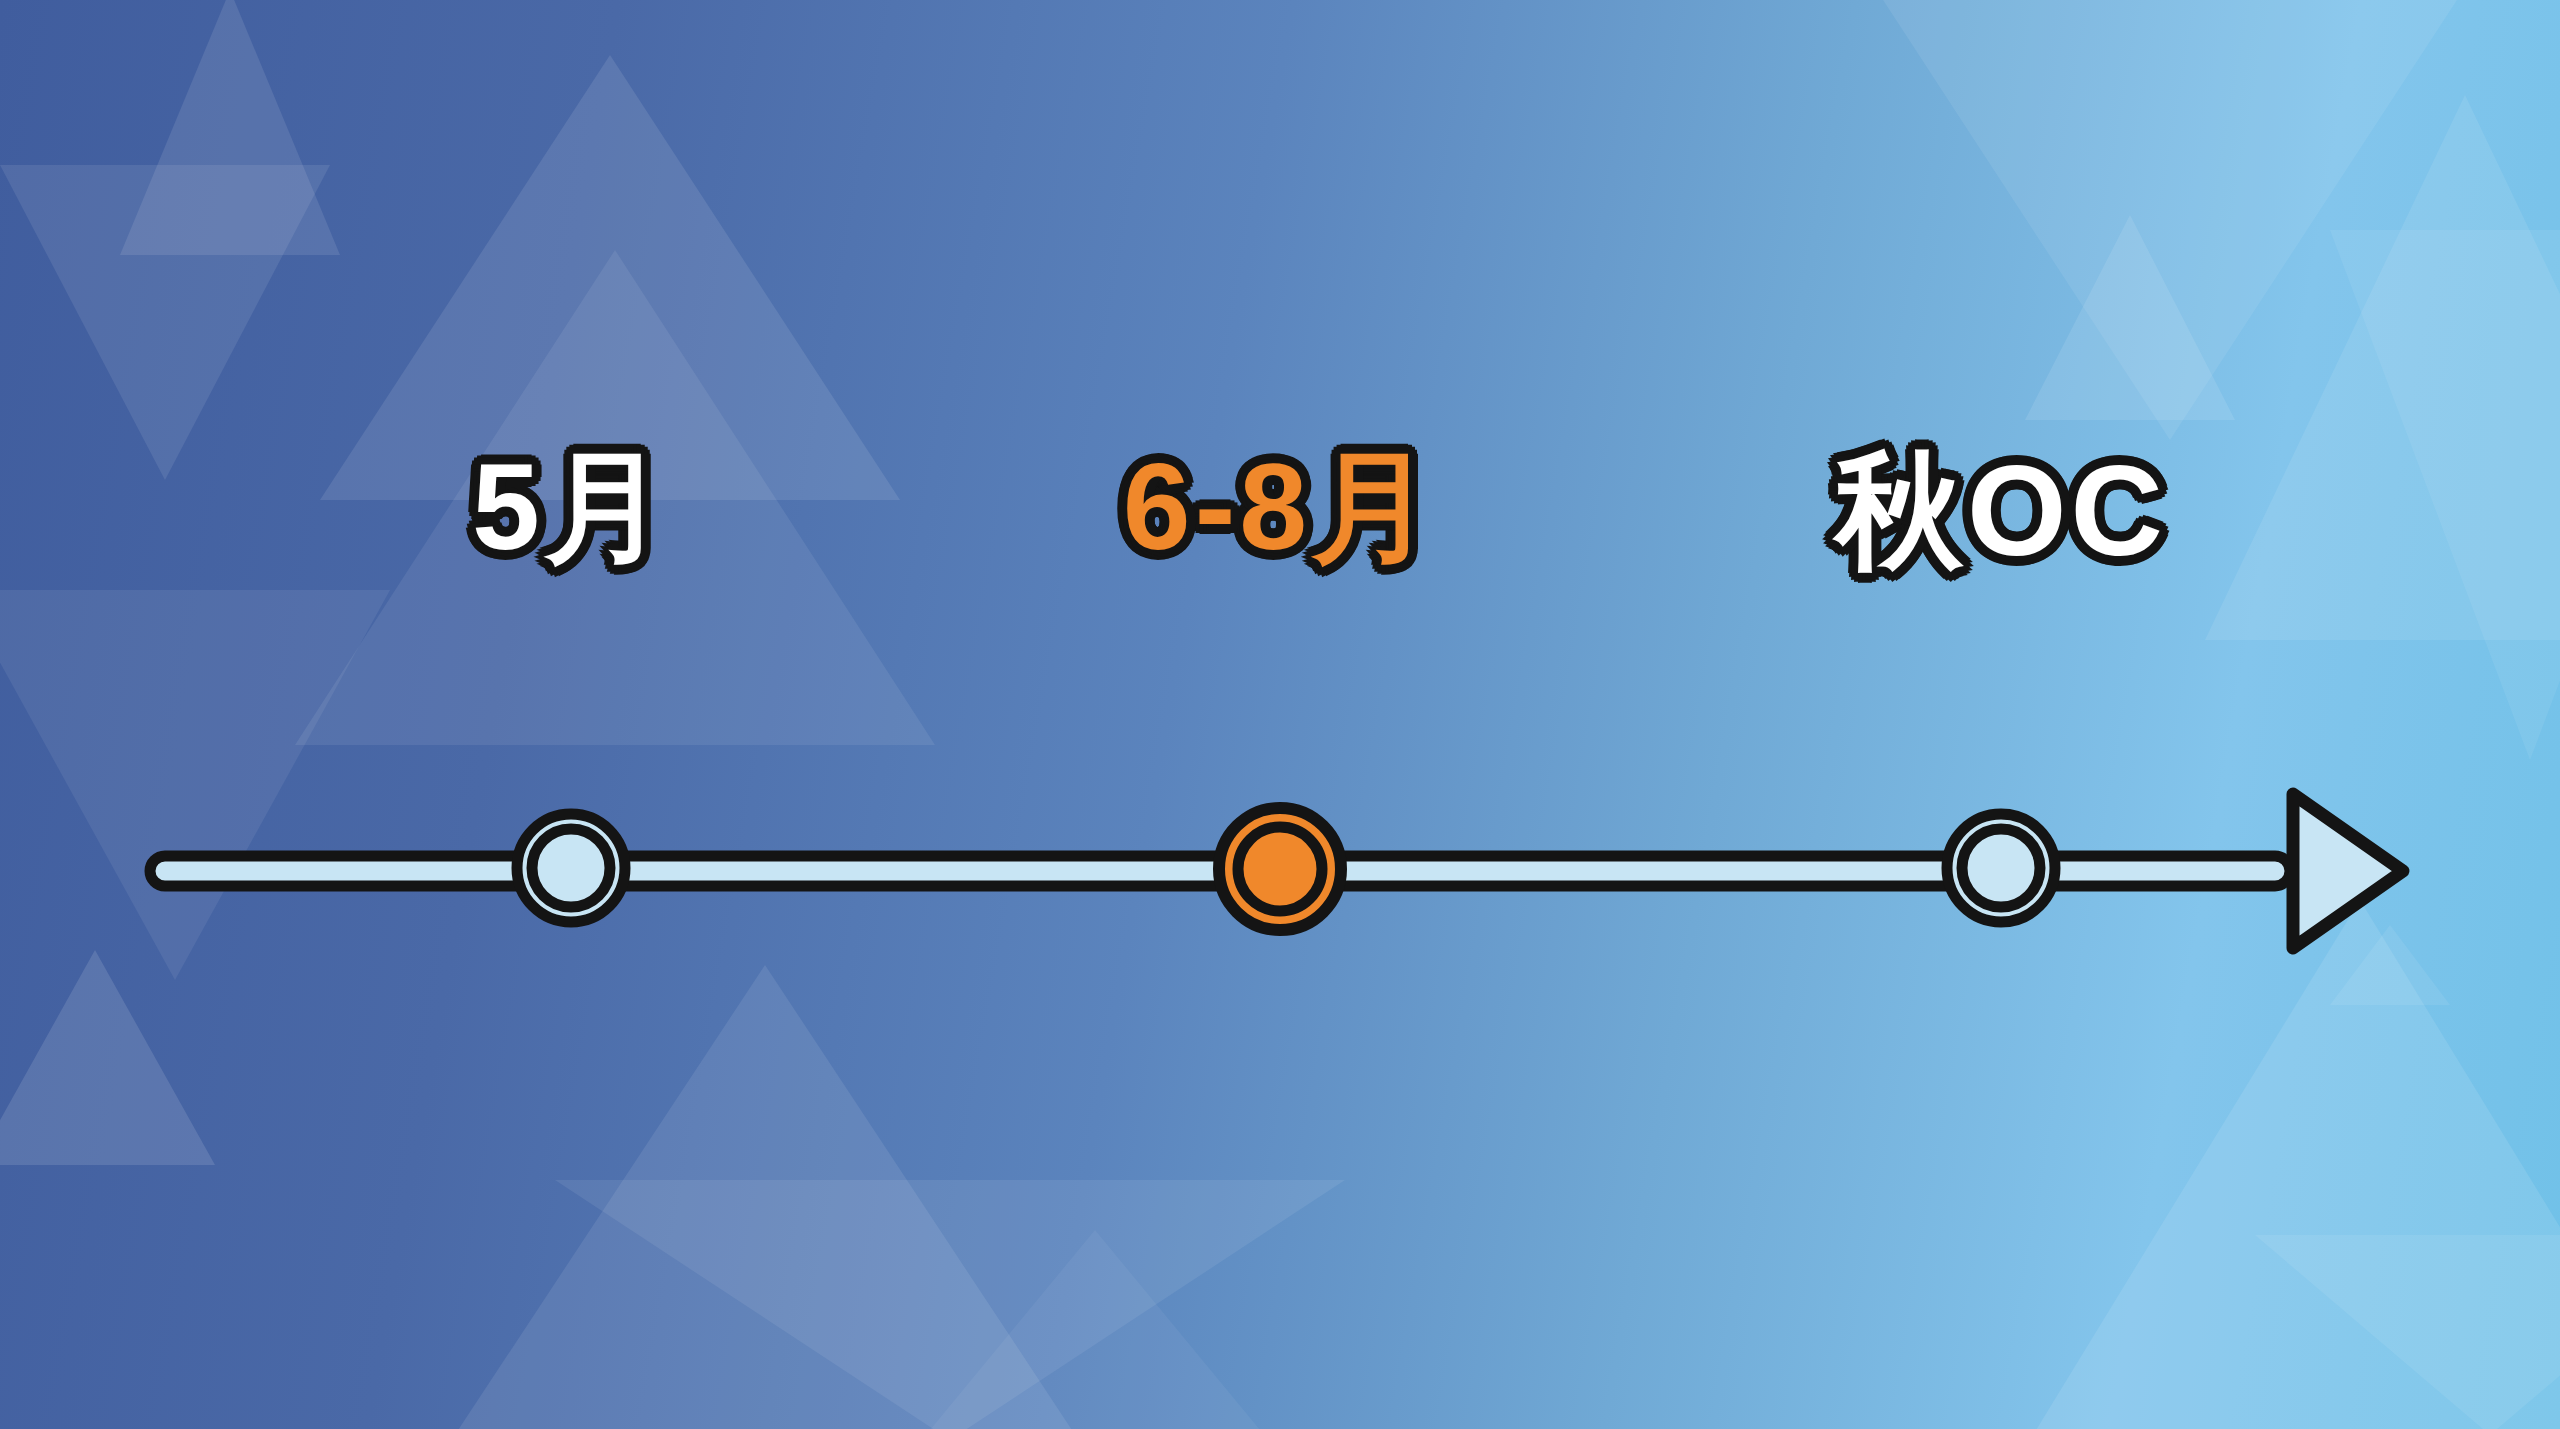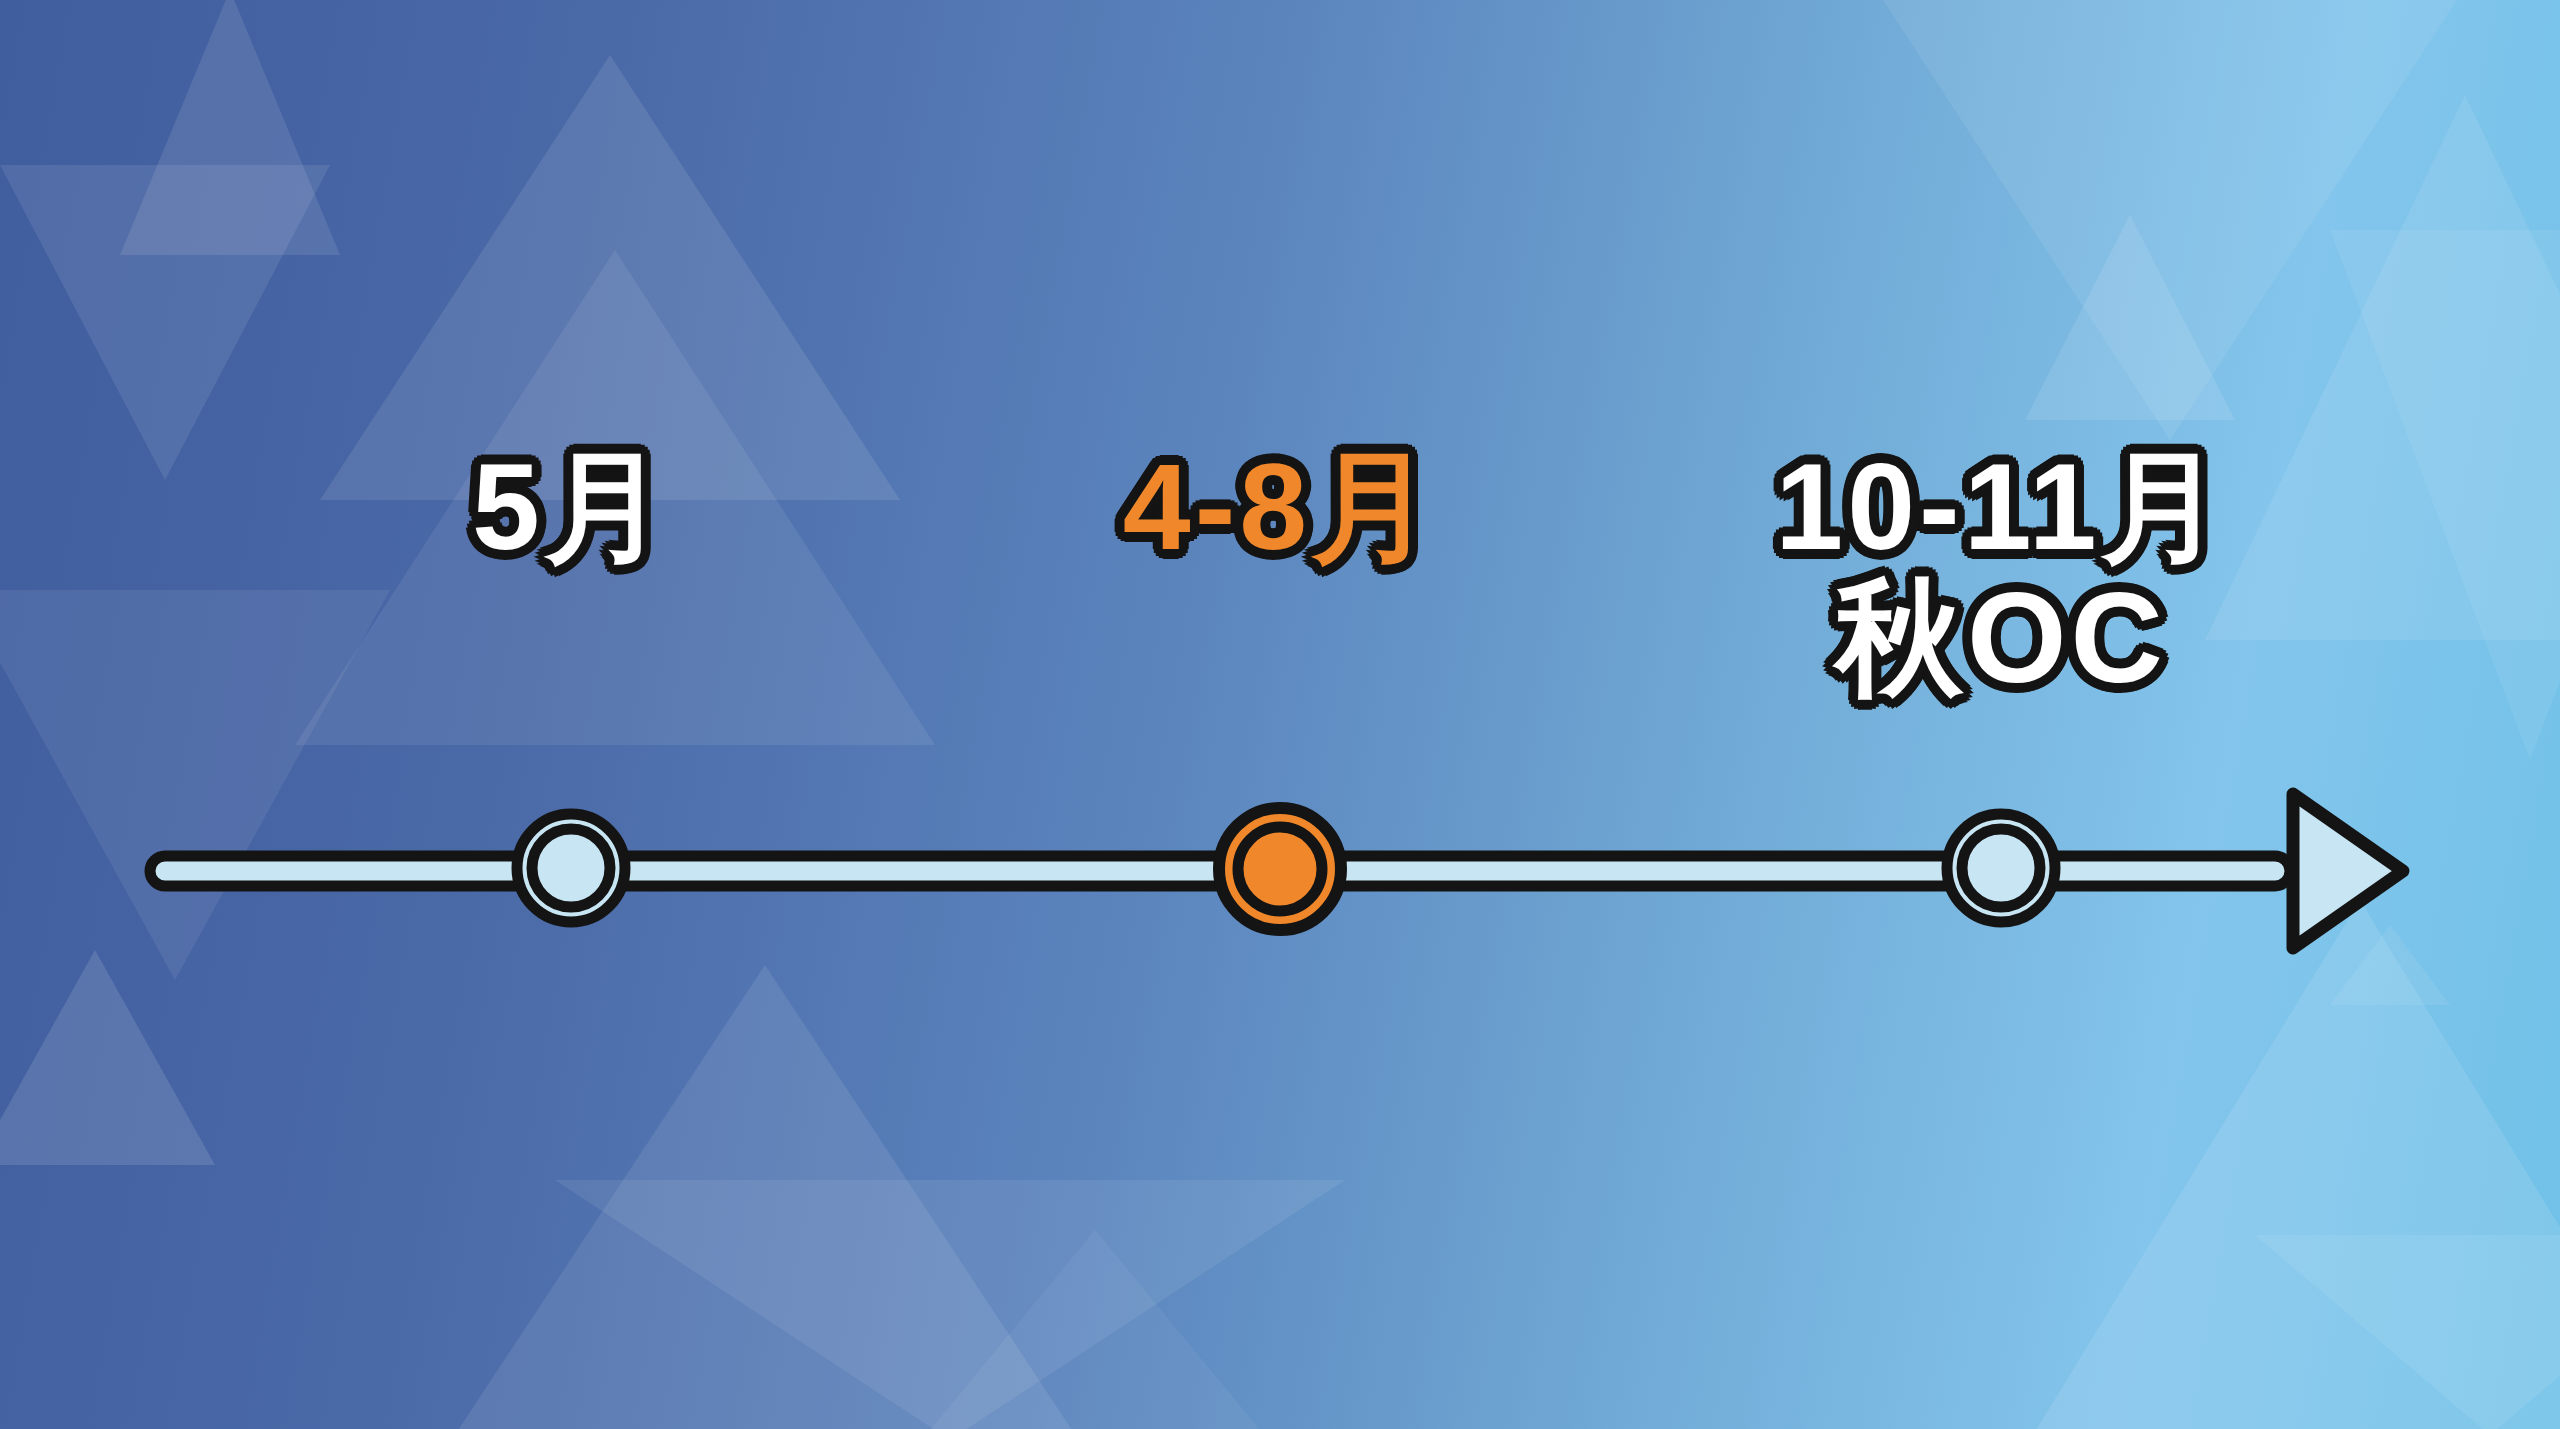--- a/index.html
+++ b/index.html
@@ -78,21 +78,20 @@
       <circle cx="2001" cy="868" r="54" fill="#c8e5f4" stroke="#141414" stroke-width="11"></circle>
       <circle cx="2001" cy="868" r="39" fill="#c8e5f4" stroke="#141414" stroke-width="11"></circle>
     </g>
   </svg>
 
   <div class="milestone-label" style="left:251px;">
     <div class="line1 outlined">5月</div>
   </div>
 
   <div class="milestone-label" style="left:960px;">
-    <div class="line1 outlined accent">4-8月</div>
+    <div class="line1 outlined accent">6-8月</div>
   </div>
 
   <div class="milestone-label" style="left:1681px;">
-    <div class="line1 outlined">10-11月</div>
     <div class="line2 outlined">秋OC</div>
   </div>
 
 </div>
 
 </body></html>

